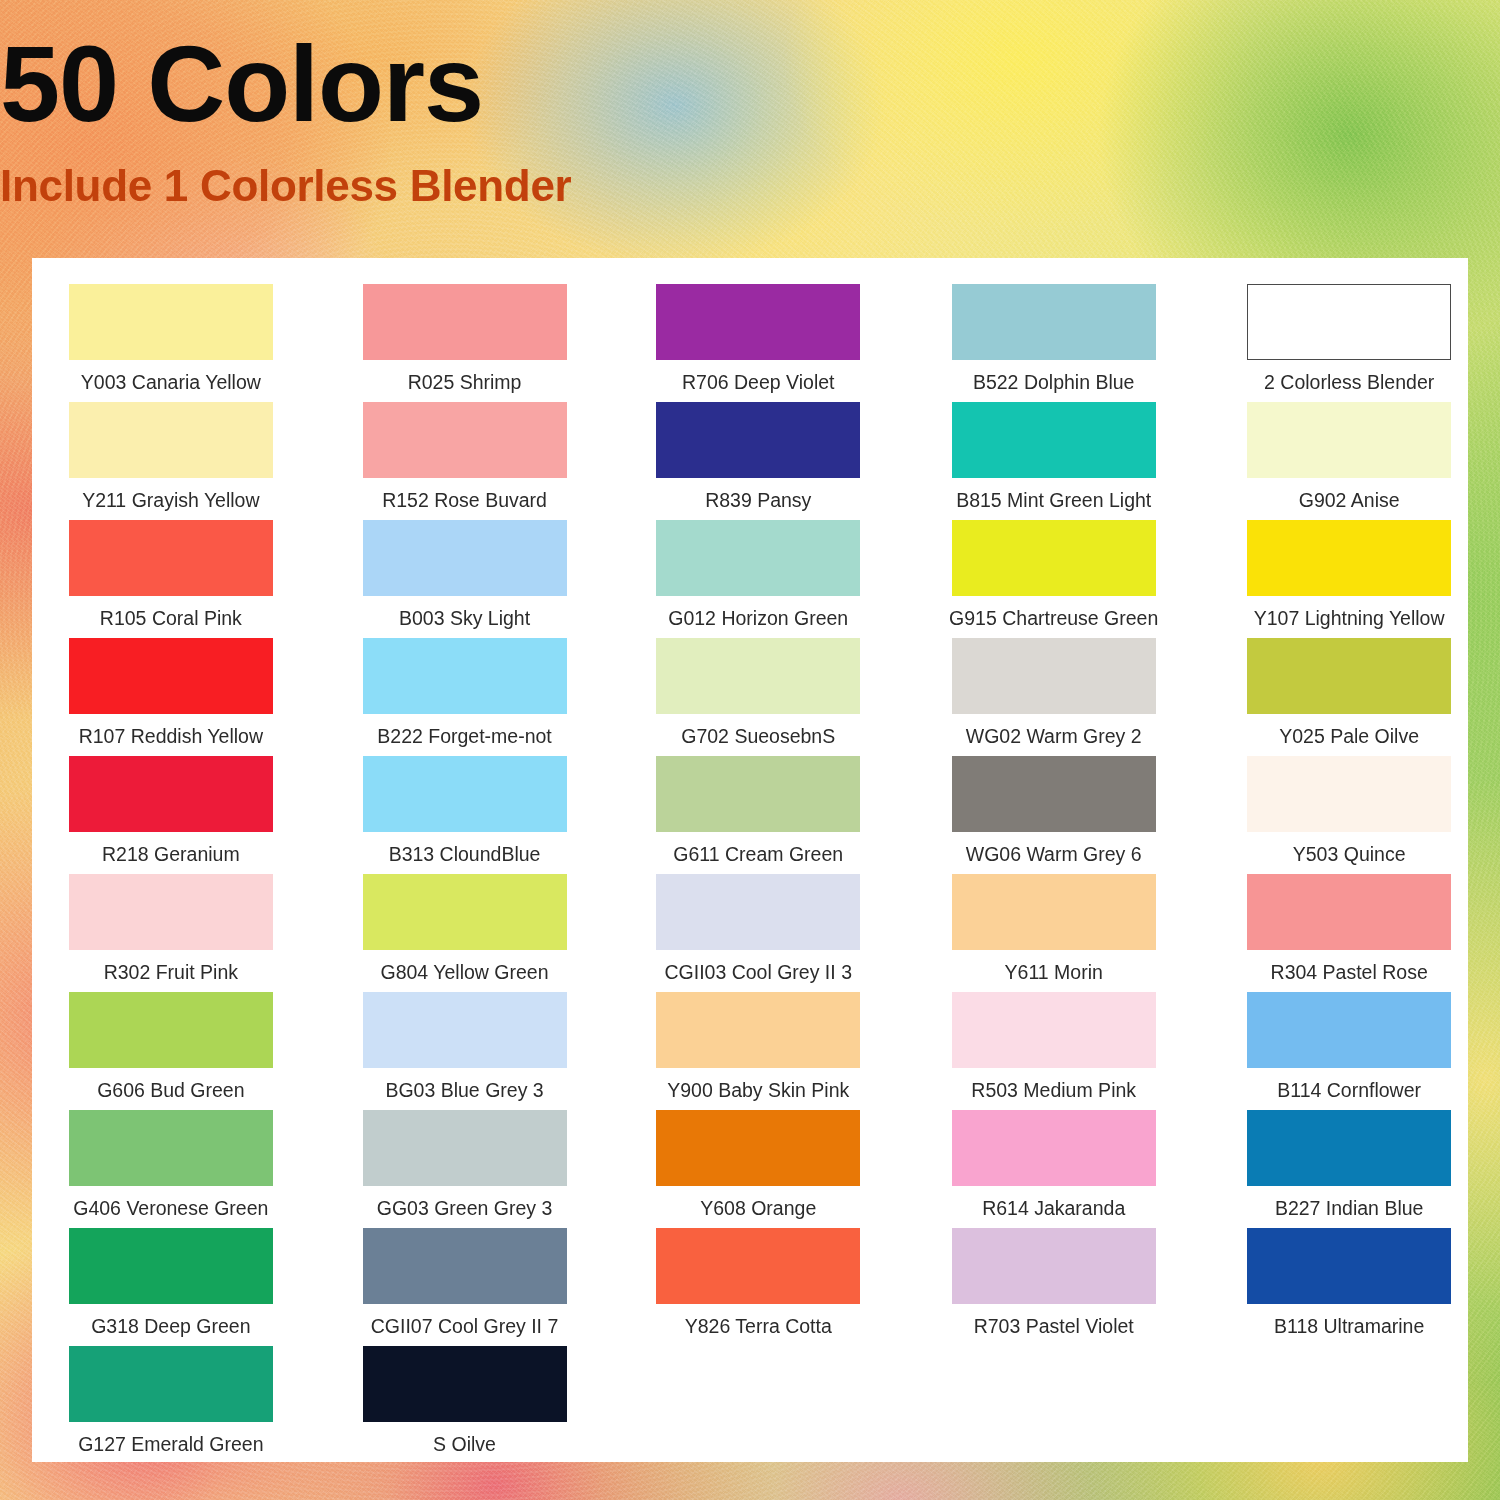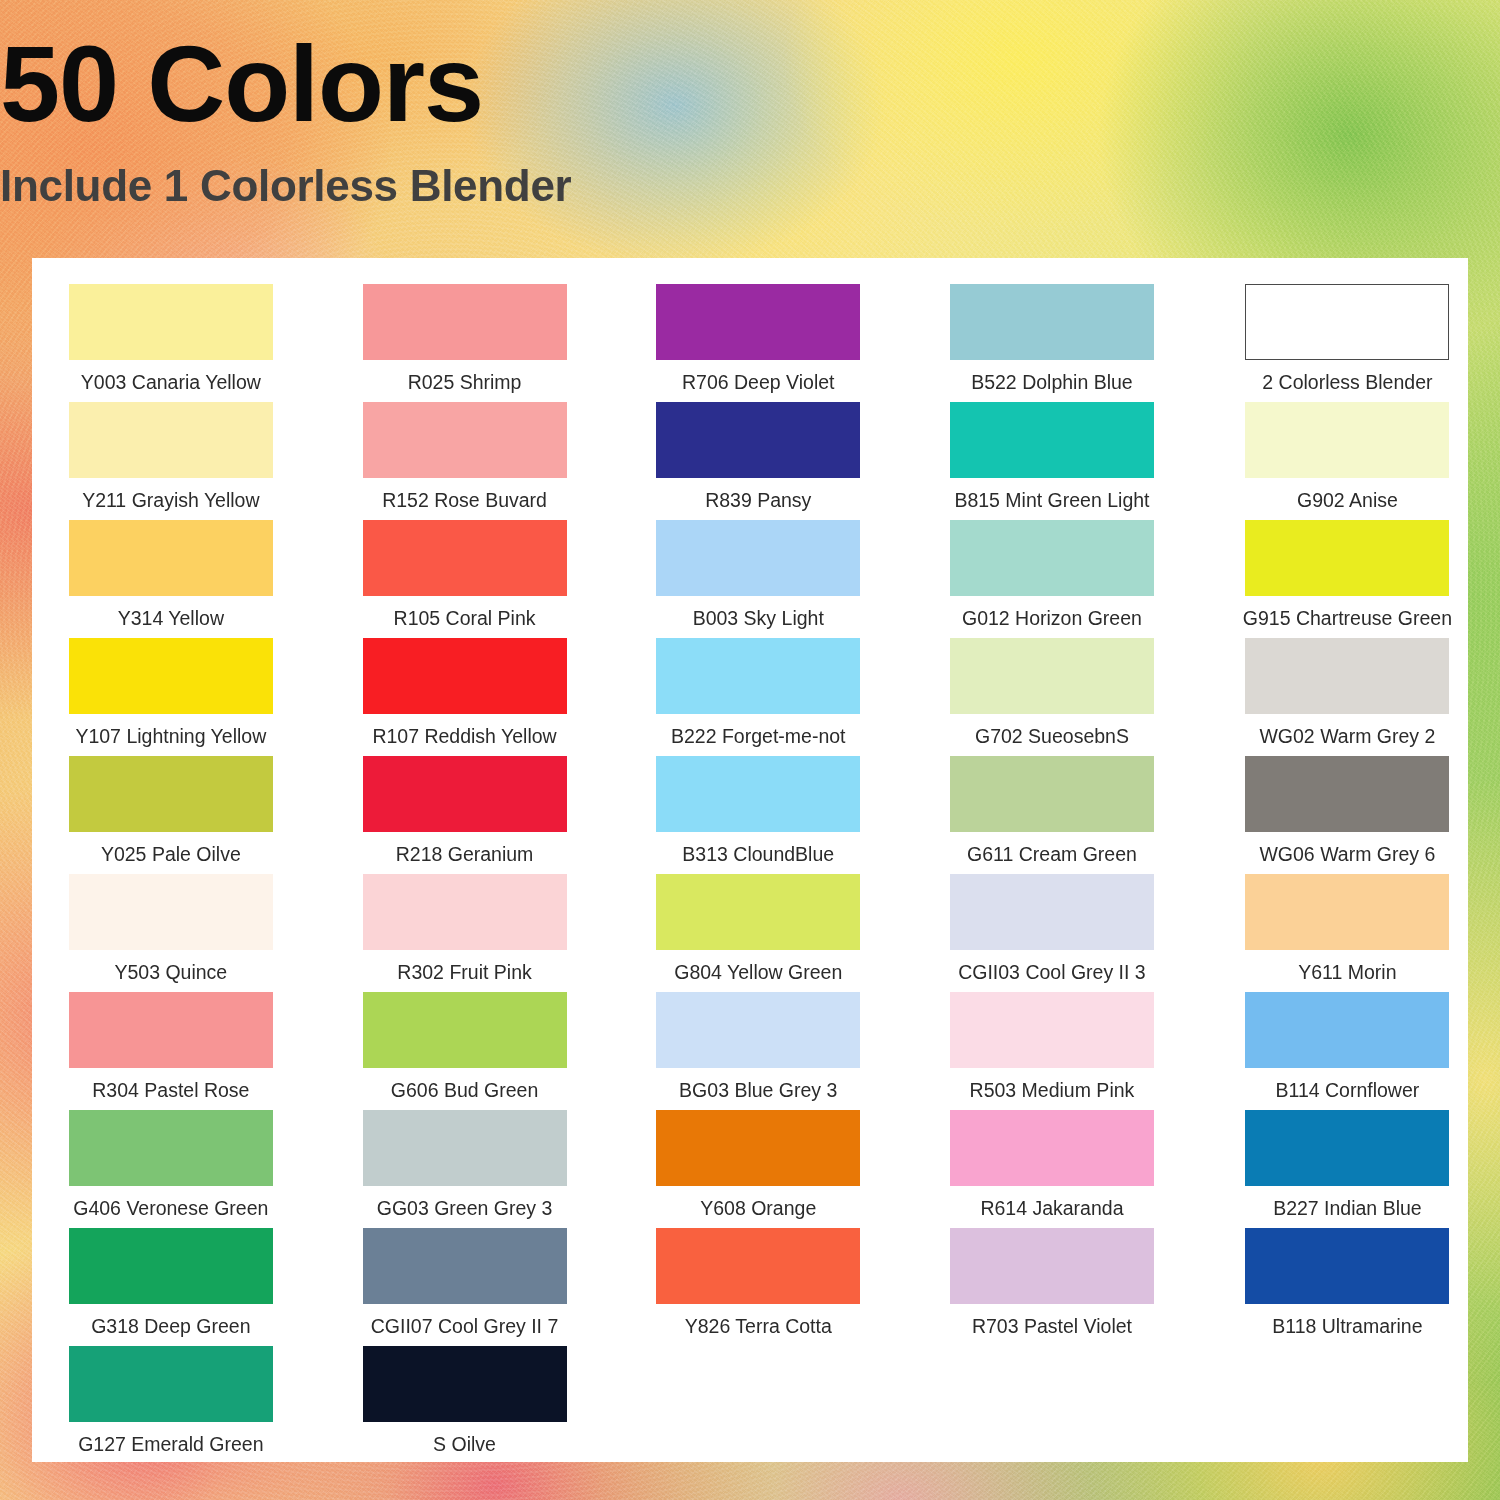--- a/index.html
+++ b/index.html
@@ -90,21 +90,21 @@
     font-weight: bold;
     color: #0b0b0b;
     letter-spacing: -1px;
     line-height: 1.12;
     font-family: "Liberation Sans", sans-serif;
   }
 
   #subtitle {
     font-size: 44px;
     font-weight: bold;
-    color: #404040;
+    color: #c2410c;
     margin-top: 16px;
     letter-spacing: -0.3px;
     font-family: "Liberation Sans", sans-serif;
   }
 
   
   #swatch-card {
     position: absolute;
     left: 32px;
     top: 258px;
@@ -202,24 +202,20 @@
       </div>
       <div class="swatch-cell">
         <div class="swatch-chip" style="background: rgb(20, 196, 176);"></div>
         <div class="swatch-label">B815 Mint Green Light</div>
       </div>
       <div class="swatch-cell">
         <div class="swatch-chip" style="background: rgb(245, 248, 204);"></div>
         <div class="swatch-label">G902 Anise</div>
       </div>
       <div class="swatch-cell">
-        <div class="swatch-chip" style="background: rgb(252, 209, 97);"></div>
-        <div class="swatch-label">Y314 Yellow</div>
-      </div>
-      <div class="swatch-cell">
         <div class="swatch-chip" style="background: rgb(250, 88, 71);"></div>
         <div class="swatch-label">R105 Coral Pink</div>
       </div>
       <div class="swatch-cell">
         <div class="swatch-chip" style="background: rgb(171, 214, 247);"></div>
         <div class="swatch-label">B003 Sky Light</div>
       </div>
       <div class="swatch-cell">
         <div class="swatch-chip" style="background: rgb(164, 218, 205);"></div>
         <div class="swatch-label">G012 Horizon Green</div>
@@ -294,20 +290,24 @@
       </div>
       <div class="swatch-cell">
         <div class="swatch-chip" style="background: rgb(172, 214, 85);"></div>
         <div class="swatch-label">G606 Bud Green</div>
       </div>
       <div class="swatch-cell">
         <div class="swatch-chip" style="background: rgb(204, 224, 247);"></div>
         <div class="swatch-label">BG03 Blue Grey 3</div>
       </div>
       <div class="swatch-cell">
+        <div class="swatch-chip" style="background: rgb(251, 209, 149);"></div>
+        <div class="swatch-label">Y900 Baby Skin Pink</div>
+      </div>
+      <div class="swatch-cell">
         <div class="swatch-chip" style="background: rgb(251, 220, 230);"></div>
         <div class="swatch-label">R503 Medium Pink</div>
       </div>
       <div class="swatch-cell">
         <div class="swatch-chip" style="background: rgb(116, 188, 240);"></div>
         <div class="swatch-label">B114 Cornflower</div>
       </div>
       <div class="swatch-cell">
         <div class="swatch-chip" style="background: rgb(125, 196, 116);"></div>
         <div class="swatch-label">G406 Veronese Green</div>

